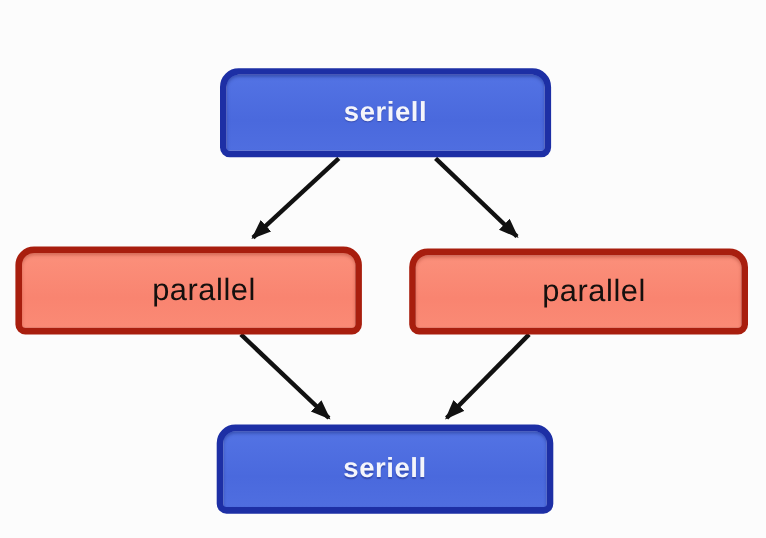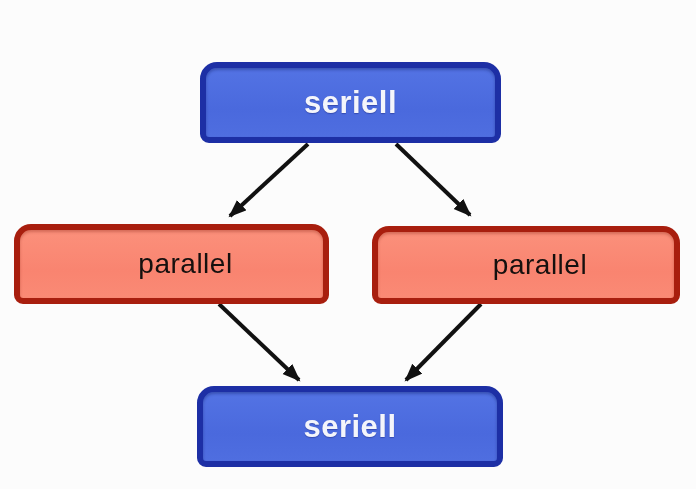--- a/index.html
+++ b/index.html
@@ -40,21 +40,21 @@
     background: linear-gradient(180deg, #fb907b 0%, #f98470 60%, #fa8a75 100%);
     border: 6px solid #a81e0e;
     box-shadow: inset 0 2px 3px rgba(120, 20, 5, 0.30);
     padding-left: 28px;
   }
   .node .label {
     letter-spacing: 0.5px;
   }
   .label.light {
     color: #f4f5fb;
-    font-size: 31px;
+    font-size: 25px;
     font-weight: 600;
     text-shadow: 0 1px 1px rgba(20, 30, 110, 0.4);
   }
   .label.dark {
     color: #15100e;
     font-size: 28px;
     font-weight: 400;
   }
   #node-seriell-top    { left: 200px; top: 62px;  width: 301px; height: 81px; }
   #node-parallel-left  { left: 14px;  top: 224px; width: 315px; height: 80px; }

